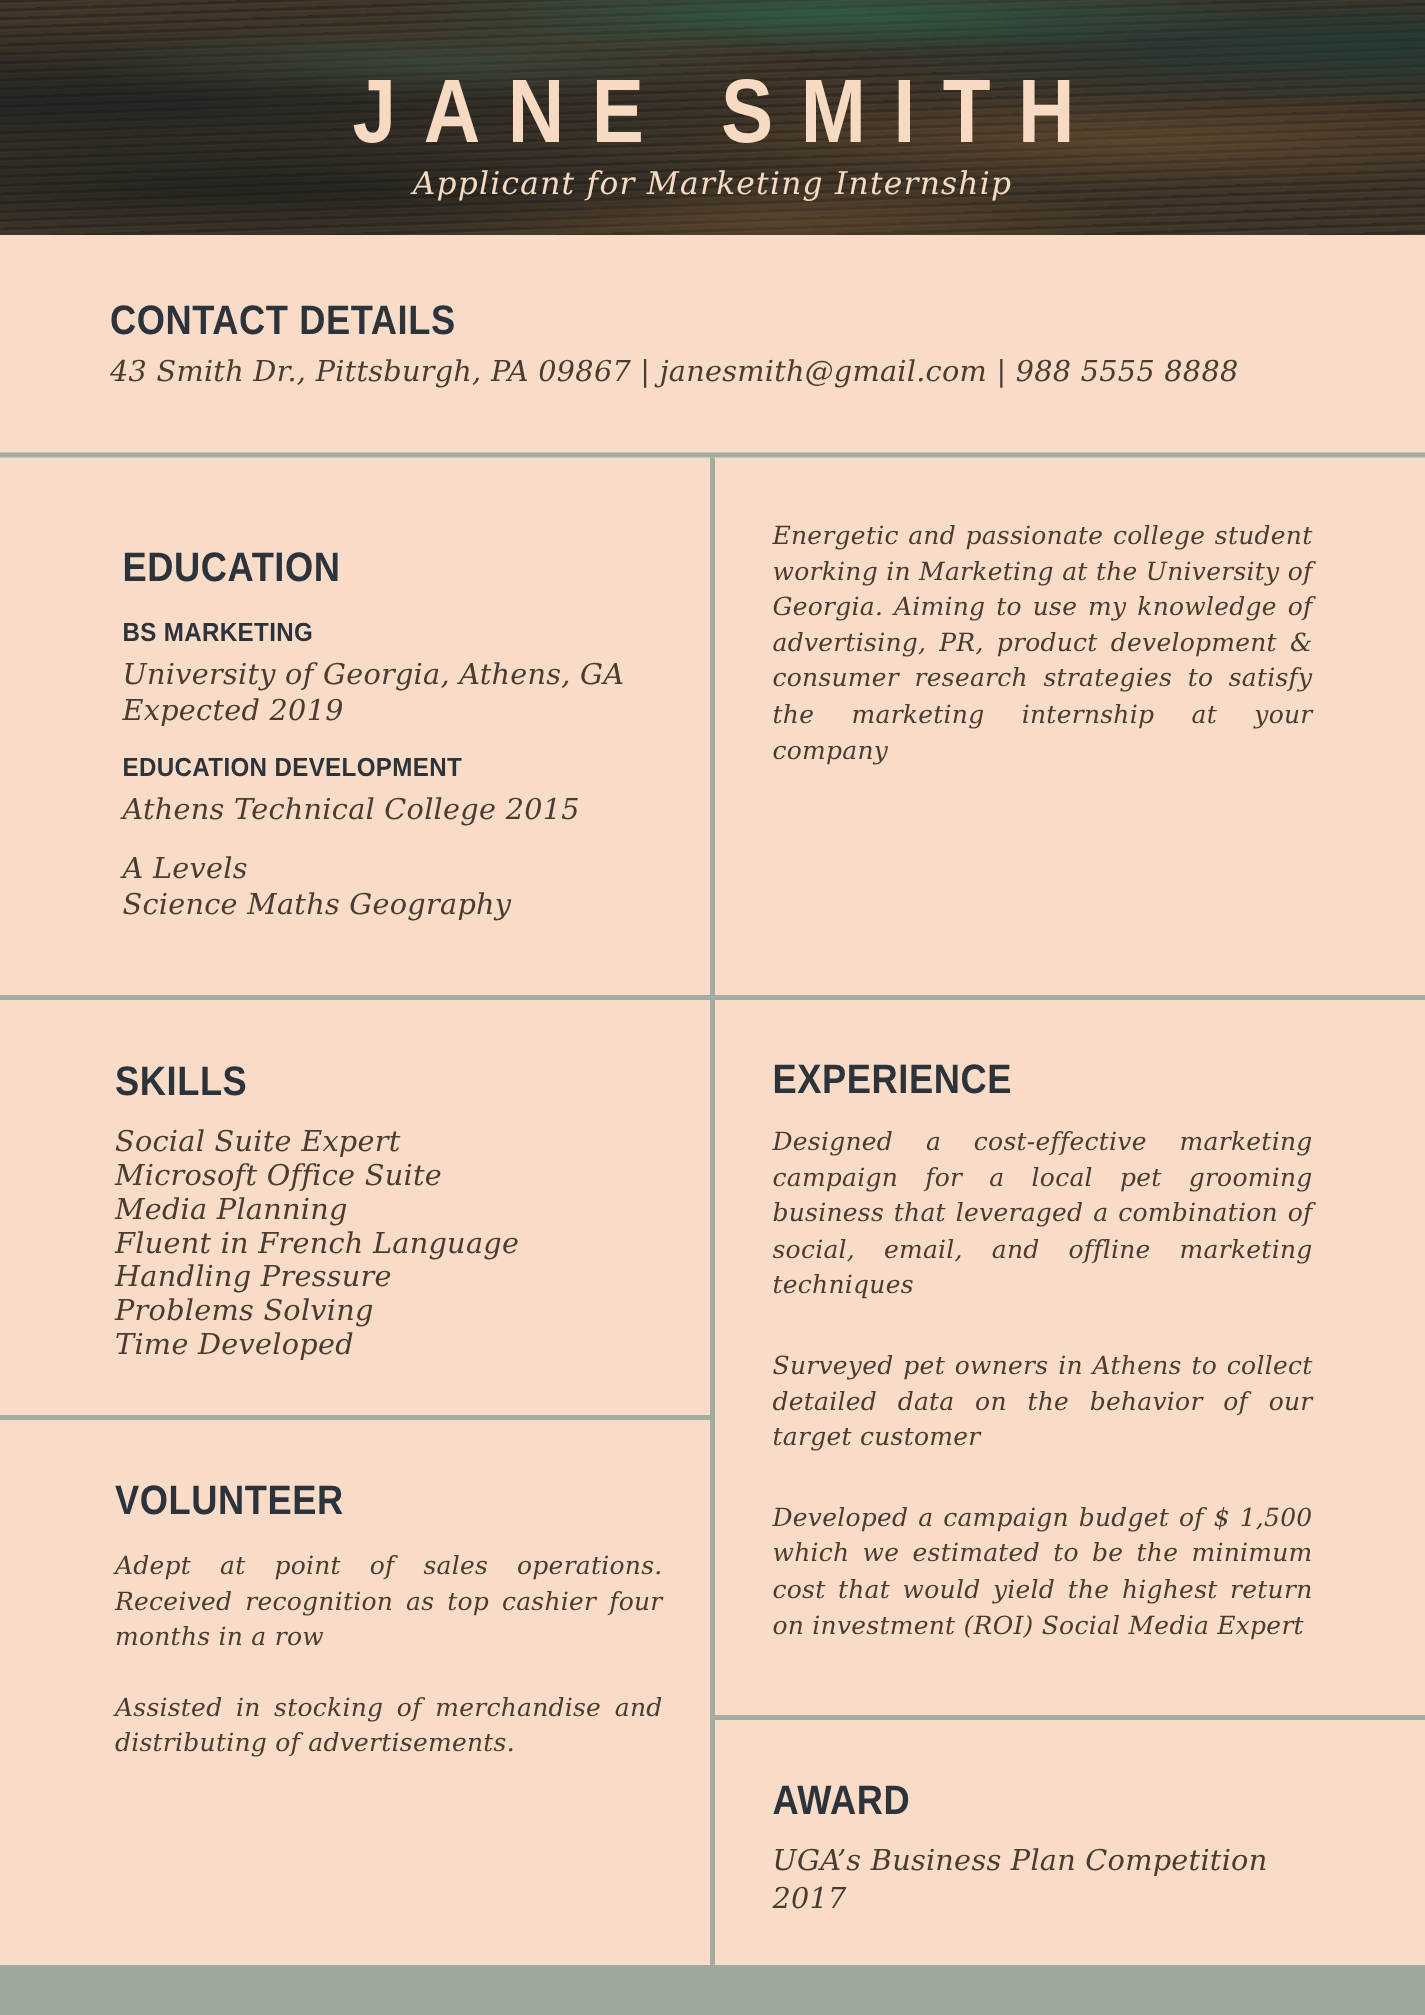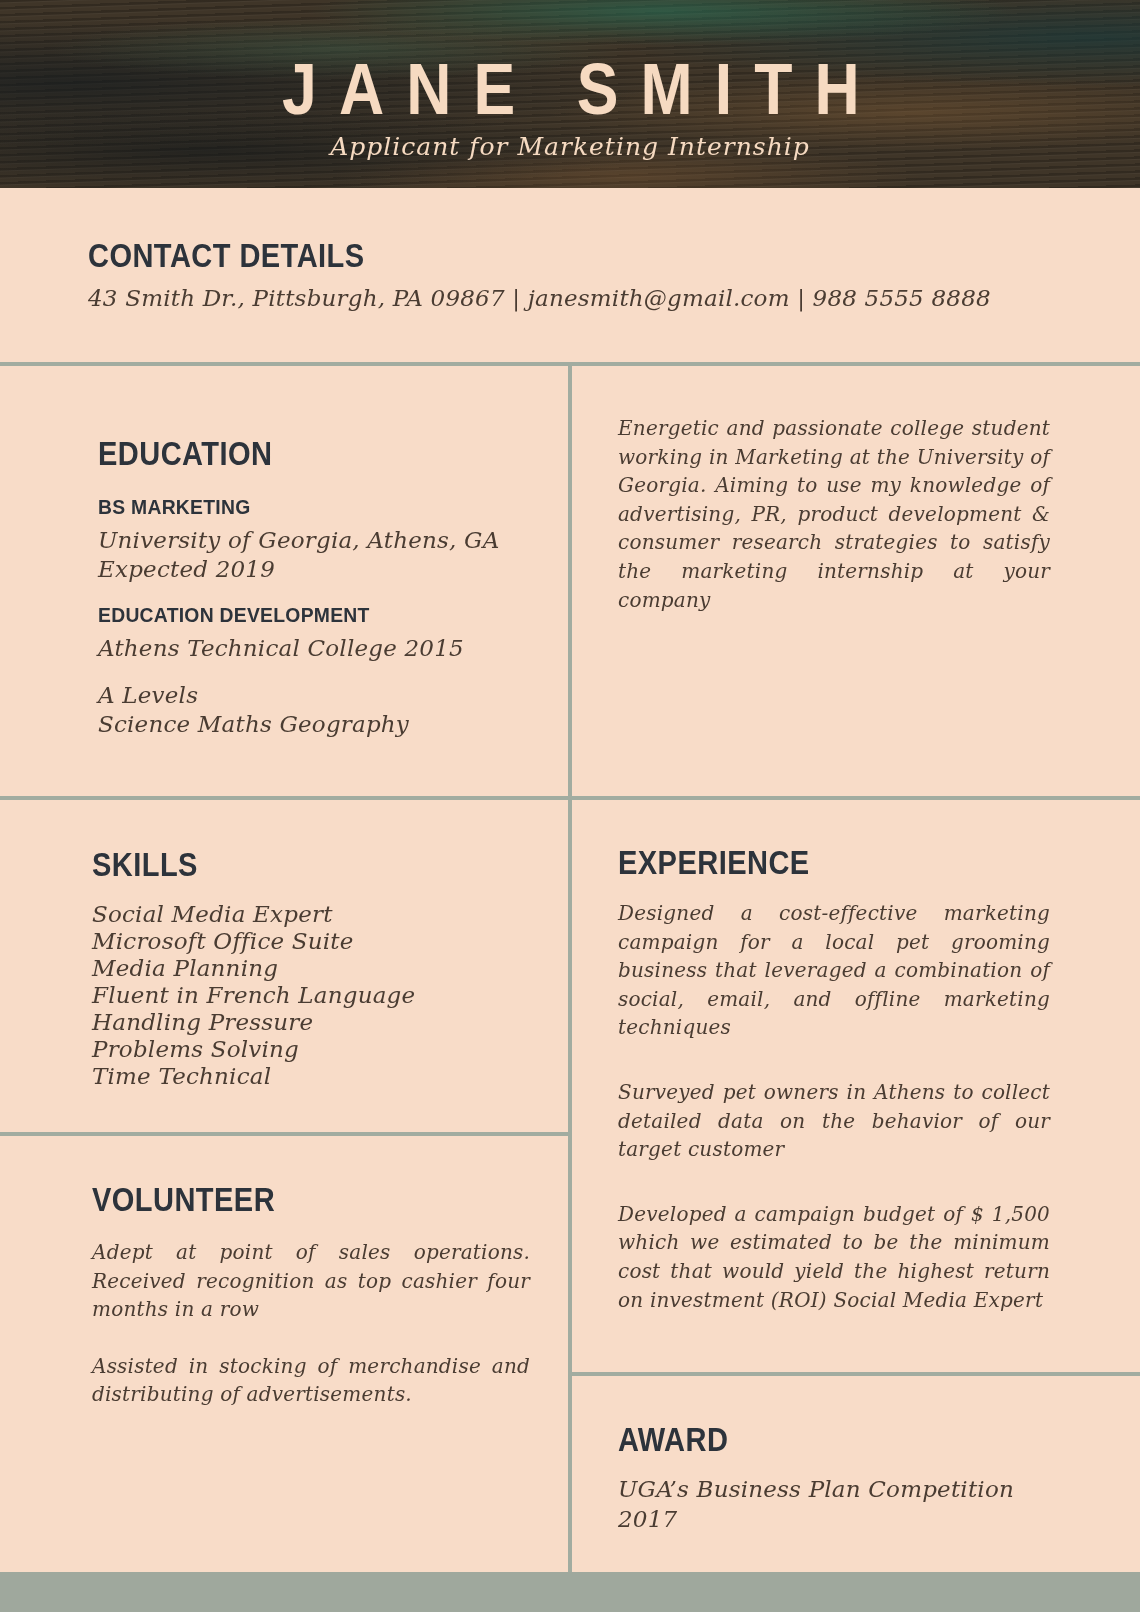--- a/index.html
+++ b/index.html
@@ -142,27 +142,27 @@
       <p class="body-line">Science Maths Geography</p>
     </div>
   </div>
 
   <div class="section" id="sec-objective">
     <p class="para">Energetic and passionate college student working in Marketing at the University of Georgia. Aiming to use my knowledge of advertising, PR, product development &amp; consumer research strategies to satisfy the marketing internship at your company</p>
   </div>
 
   <div class="section" id="sec-skills">
     <h2 class="sec"><span class="cond">SKILLS</span></h2>
-    <p class="skill-line">Social Media Expert</p>
+    <p class="skill-line">Social Suite Expert</p>
     <p class="skill-line">Microsoft Office Suite</p>
     <p class="skill-line">Media Planning</p>
     <p class="skill-line">Fluent in French Language</p>
     <p class="skill-line">Handling Pressure</p>
     <p class="skill-line">Problems Solving</p>
-    <p class="skill-line">Time Technical</p>
+    <p class="skill-line">Time Developed</p>
   </div>
 
   <div class="section" id="sec-experience">
     <h2 class="sec"><span class="cond">EXPERIENCE</span></h2>
     <p class="para">Designed a cost-effective marketing campaign for a local pet grooming business that leveraged a combination of social, email, and offline marketing techniques</p>
     <p class="para">Surveyed pet owners in Athens to collect detailed data on the behavior of our target customer</p>
     <p class="para">Developed a campaign budget of $ 1,500 which we estimated to be the minimum cost that would yield the highest return on investment (ROI) Social Media Expert</p>
   </div>
 
   <div class="section" id="sec-volunteer">

